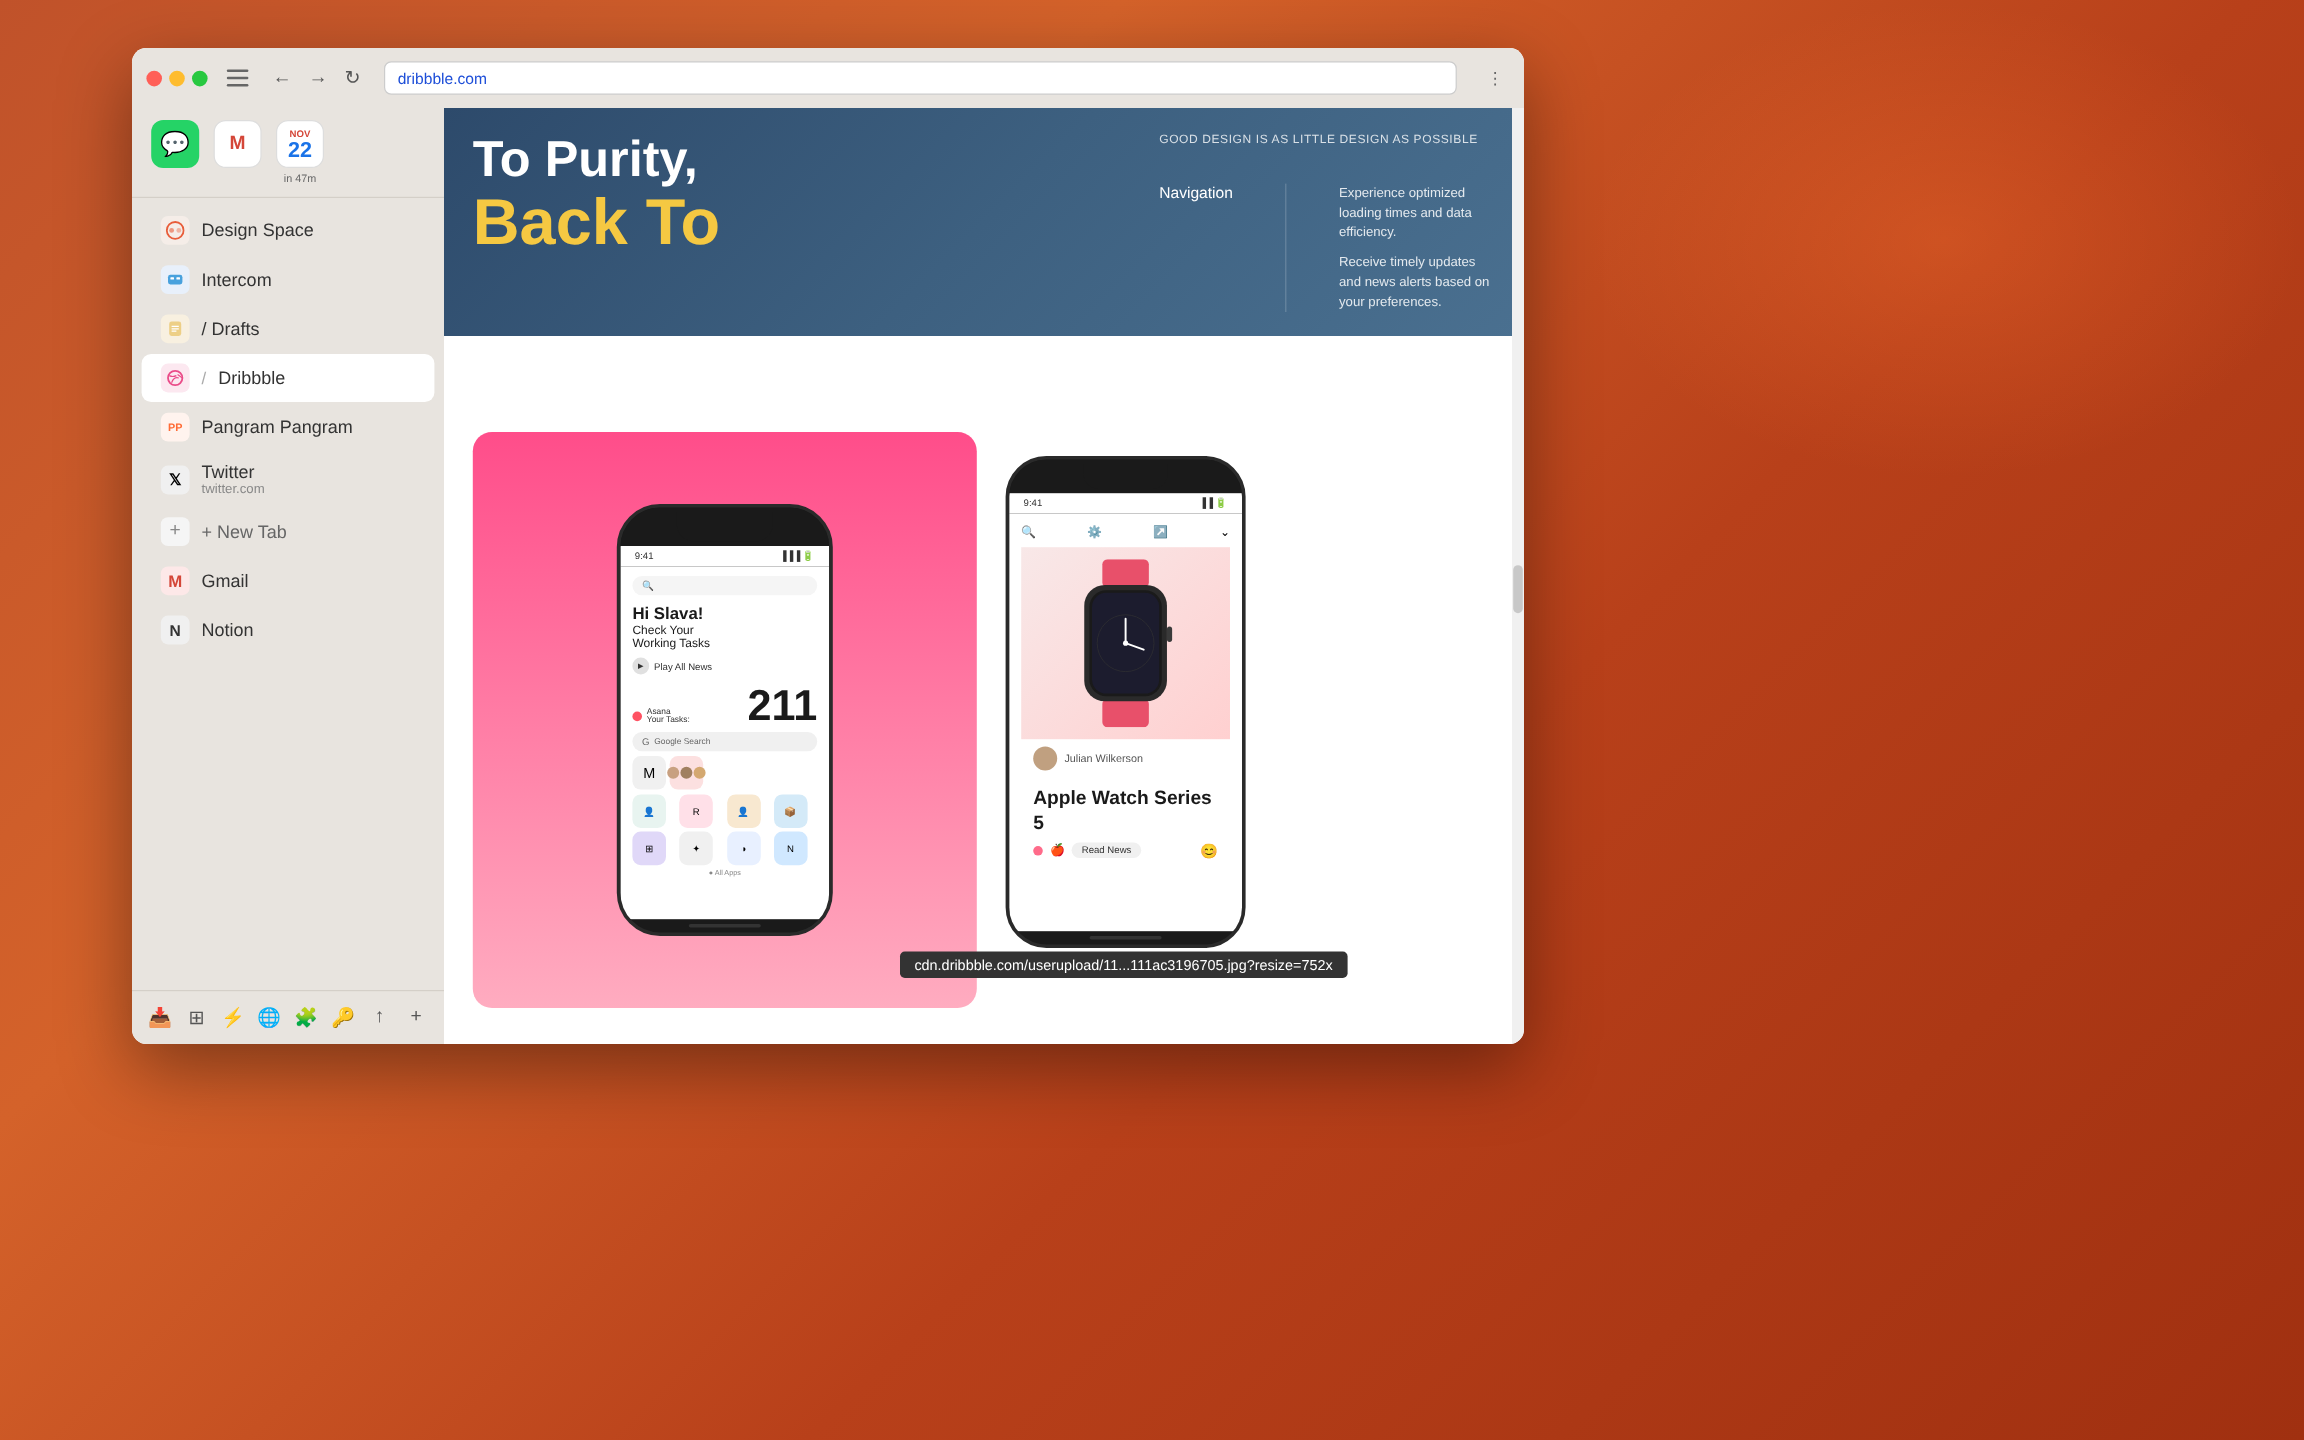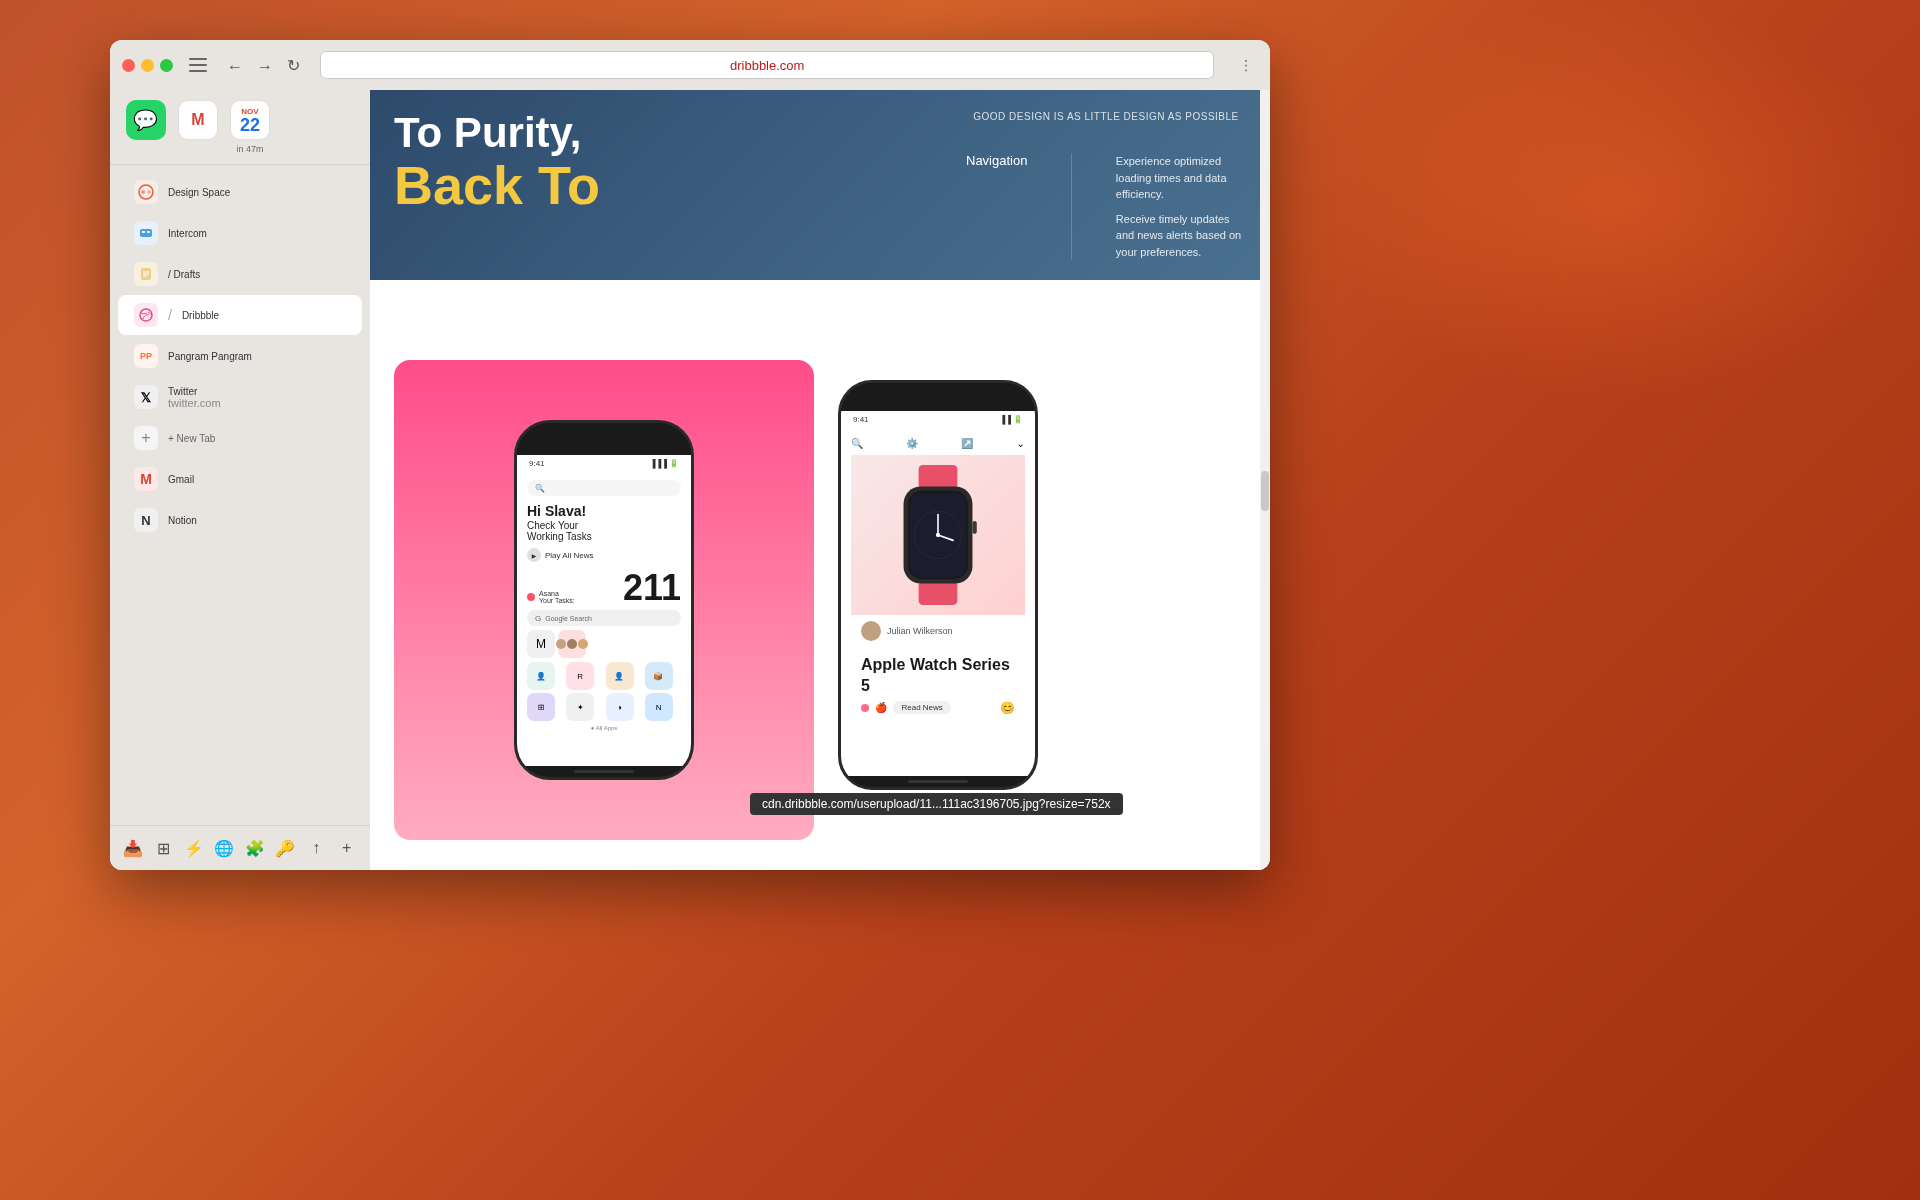--- a/index.html
+++ b/index.html
@@ -84,23 +84,22 @@
     .address-bar {
       flex: 1;
       height: 28px;
       background: #fff;
       border: 1px solid #ccc;
       border-radius: 6px;
       display: flex;
       align-items: center;
       padding: 12px 10px;
       font-size: 13px;
-      color: #b91c1c;
+      color: #1d4ed8;
       margin: 0 8px;
-      justify-content: center;
     }
 
     
     .browser-body {
       display: flex;
       flex: 1;
       overflow: hidden;
     }
 
     
@@ -166,21 +165,21 @@
       height: 24px;
       border-radius: 6px;
       display: flex;
       align-items: center;
       justify-content: center;
       font-size: 14px;
       flex-shrink: 0;
     }
 
     .nav-label {
-      font-size: 10px;
+      font-size: 15px;
       color: #333;
       font-weight: 400;
     }
     .nav-sublabel {
       font-size: 11px;
       color: #888;
     }
 
     .sidebar-bottom {
       border-top: 1px solid #d4cfc8;
@@ -272,21 +271,21 @@
     .hero-right {
       display: flex;
       flex-direction: column;
       justify-content: space-between;
       width: 280px;
     }
 
     .hero-tagline {
       font-size: 10px;
       color: rgba(255,255,255,0.8);
-      text-align: center;
+      text-align: left;
       line-height: 1.4;
       text-transform: uppercase;
       letter-spacing: 0.5px;
     }
 
     .hero-nav-section {
       display: flex;
       gap: 20px;
     }
 

